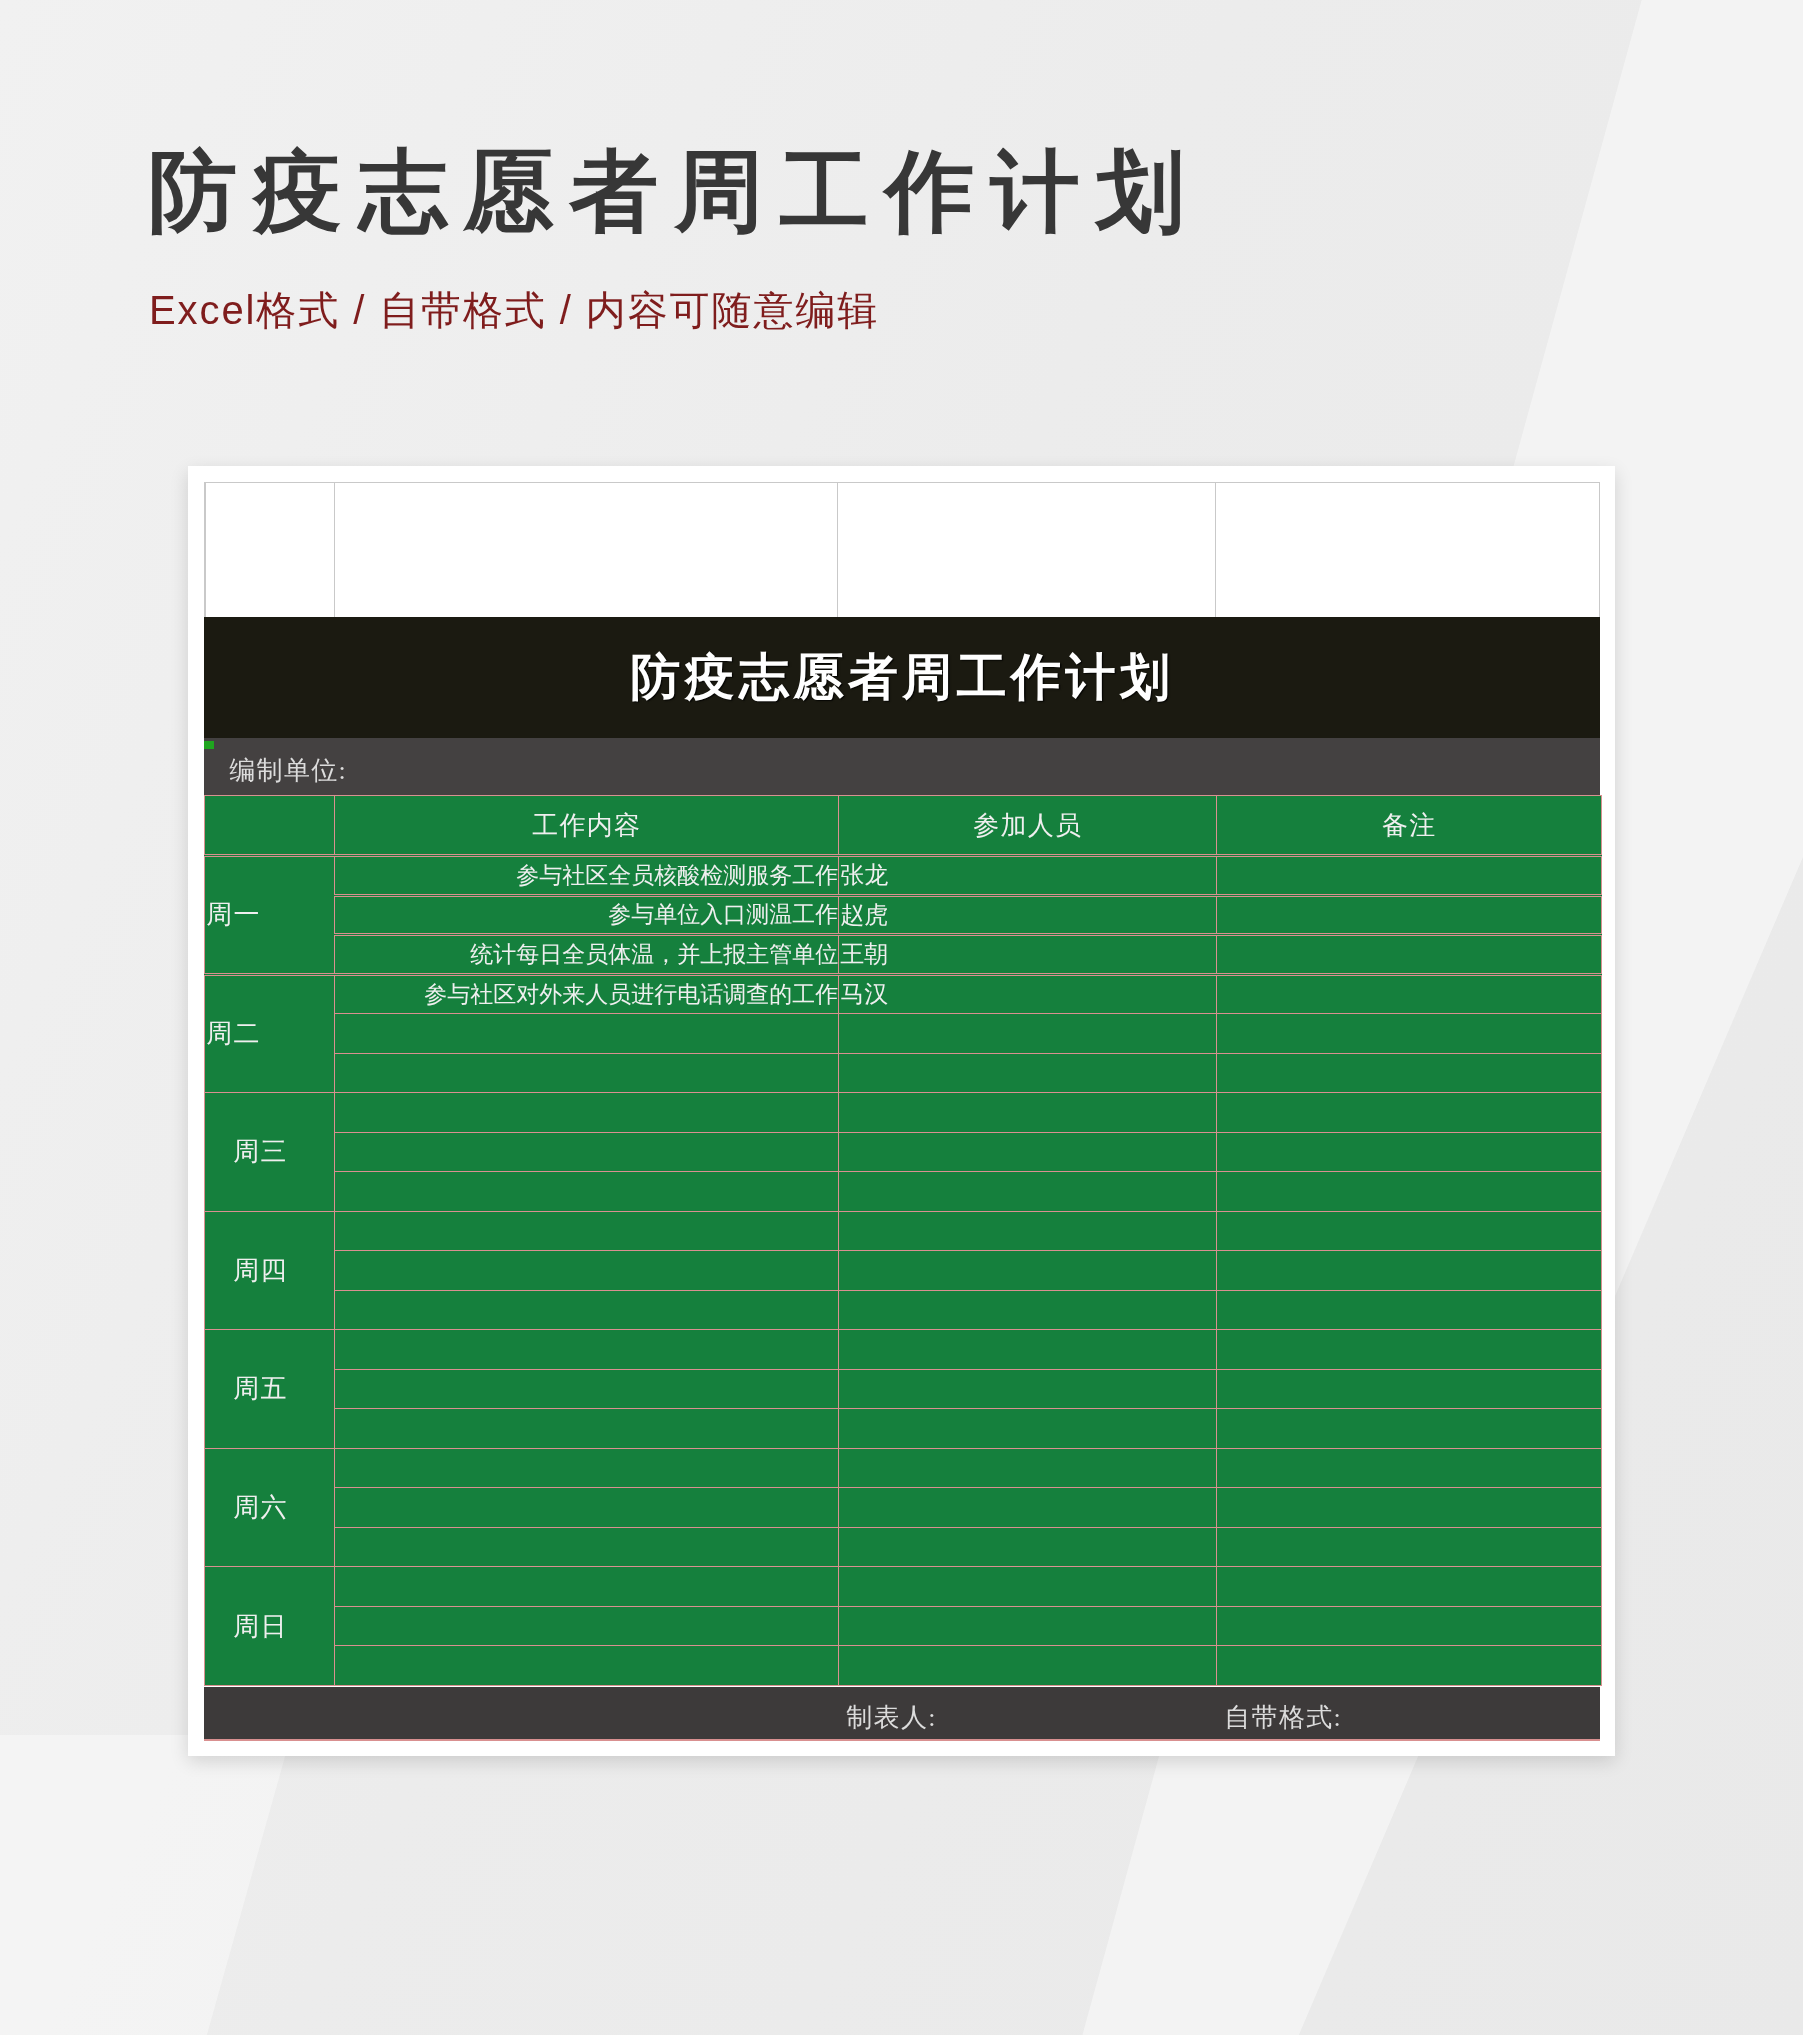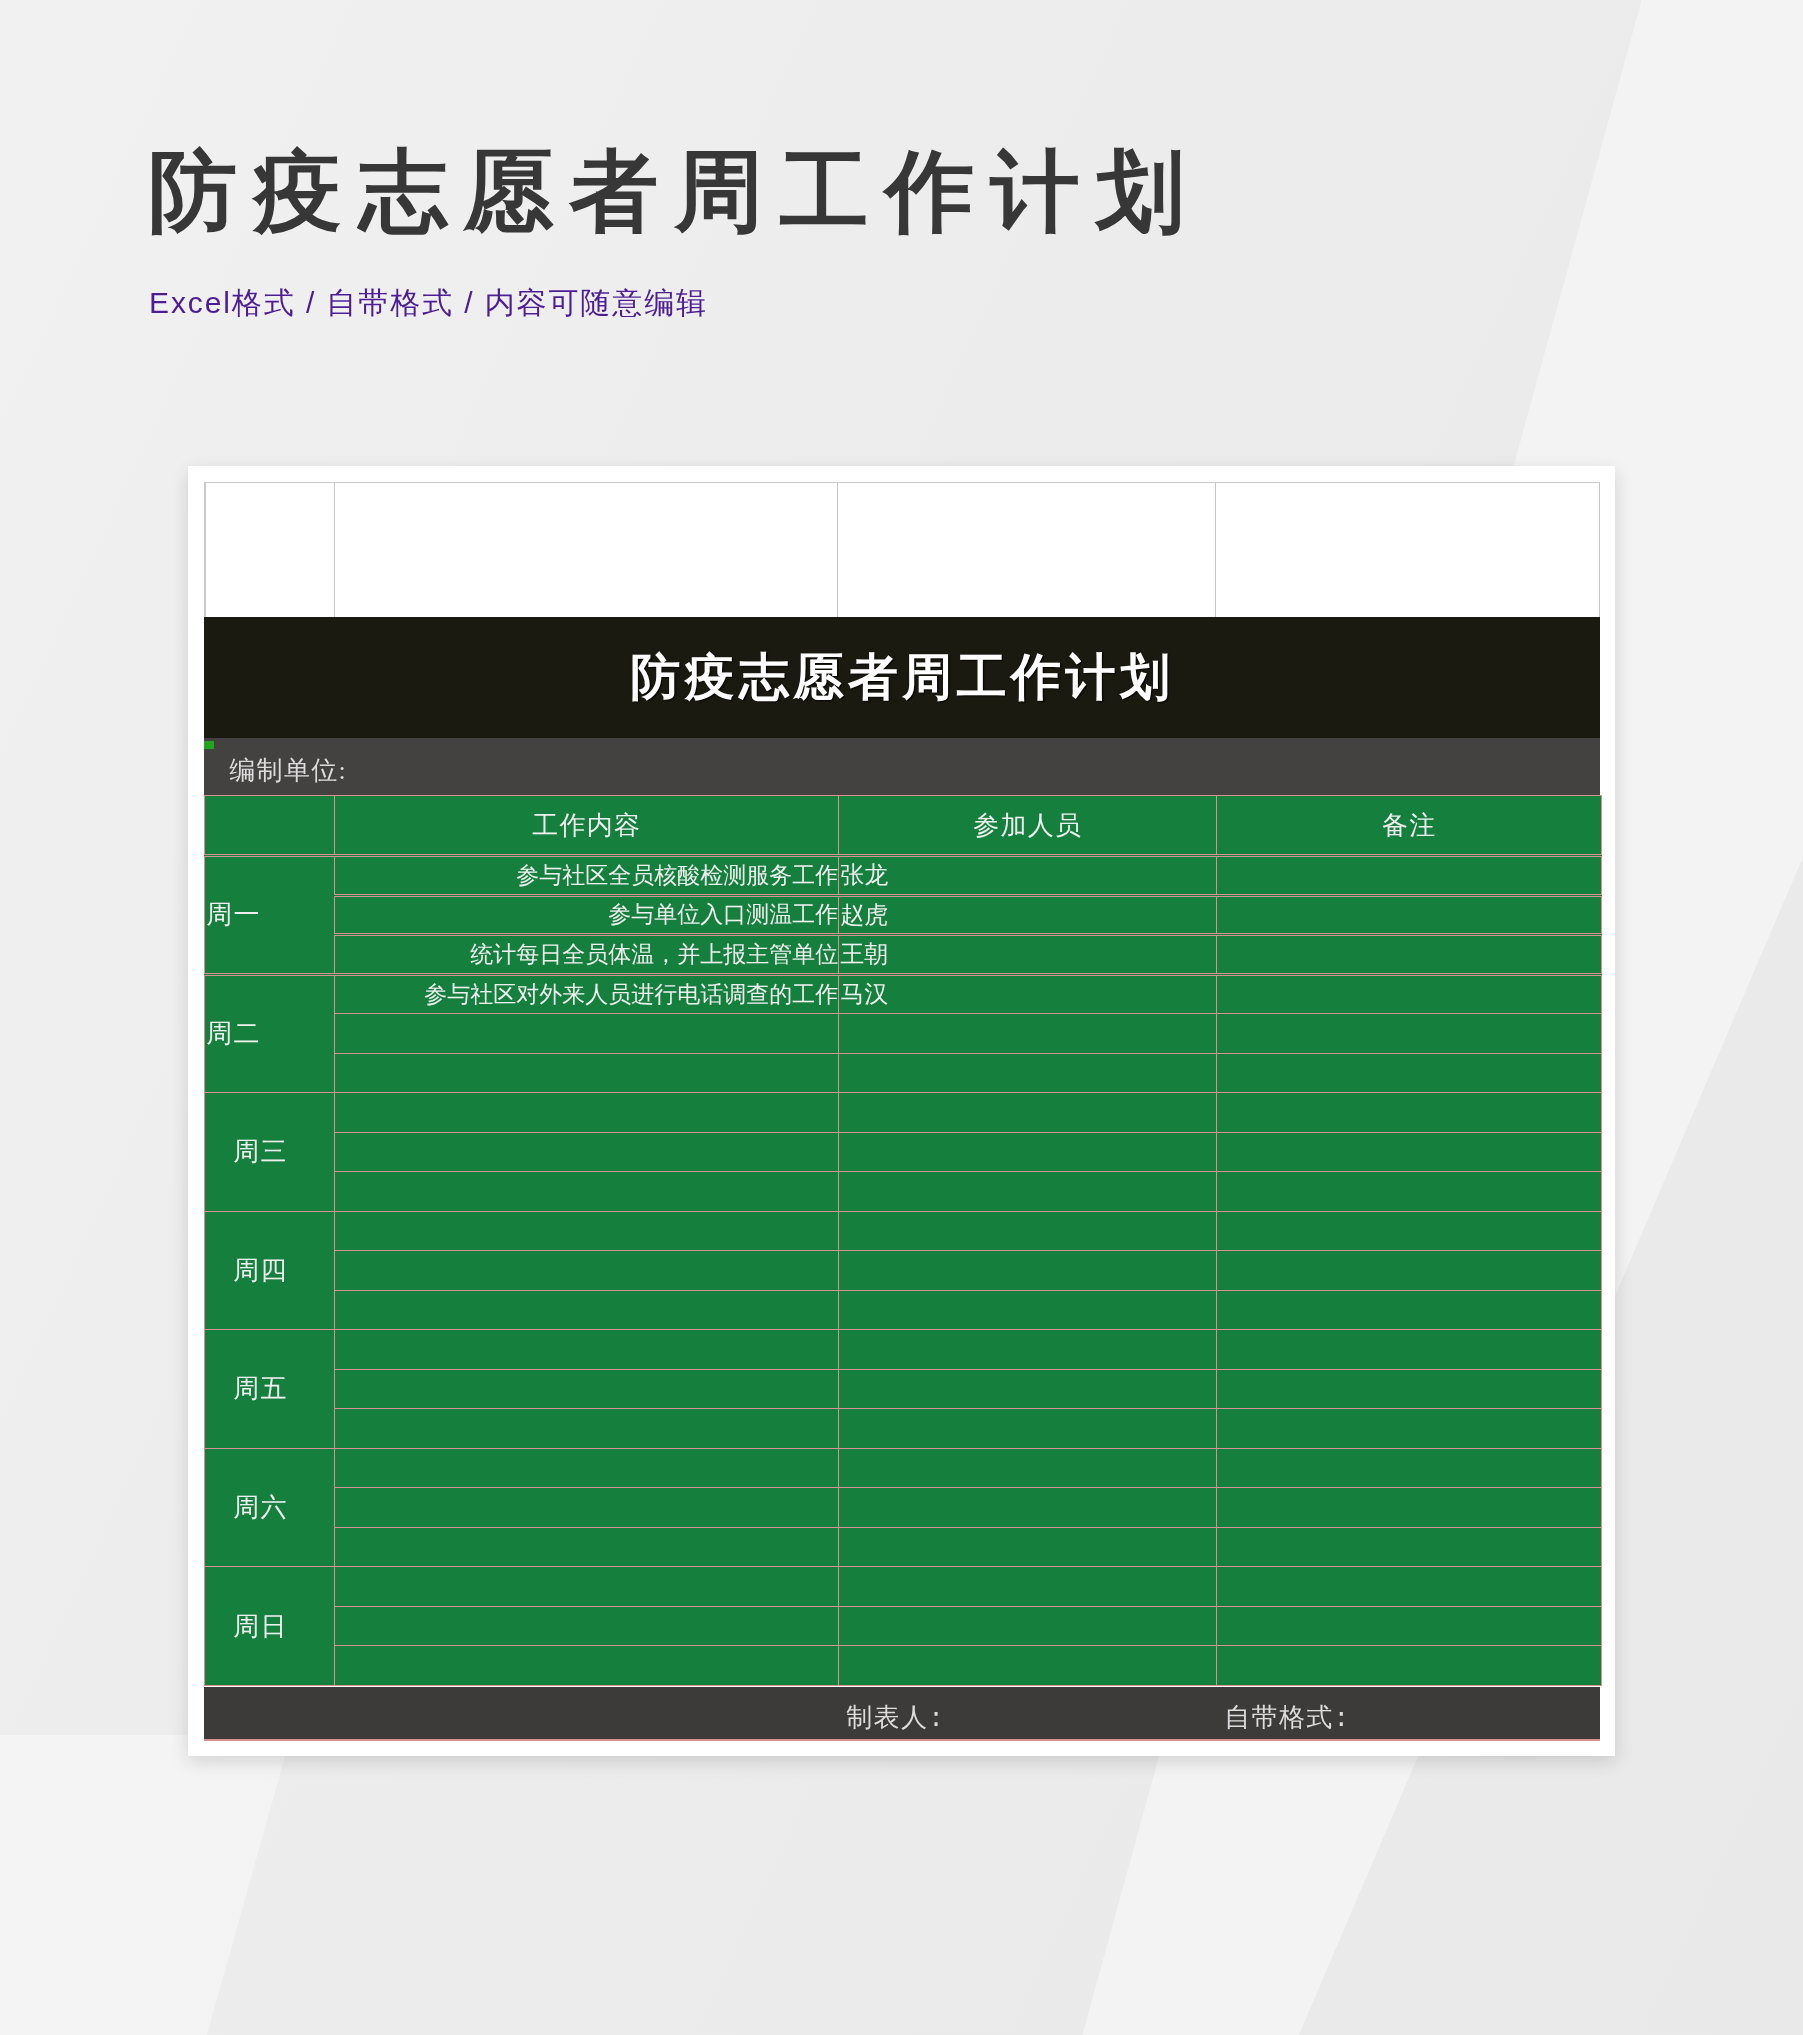--- a/index.html
+++ b/index.html
@@ -20,21 +20,21 @@
     left:0;top:1735px;width:939px;height:301px;
     background:#f5f5f5;opacity:.8;
     clip-path:polygon(0 0,31% 0,22% 100%,0 100%);
   }
 
   
   .headline{position:absolute;left:148px;top:145px;
     font-size:89px;font-weight:bold;color:#373737;
     letter-spacing:16.3px;line-height:1.05;white-space:nowrap;}
   .subtitle{position:absolute;left:149px;top:283px;
-    font-size:30px;color:#4c1d95;letter-spacing:1.9px;white-space:nowrap;}
+    font-size:40px;color:#7f1d1d;letter-spacing:1.9px;white-space:nowrap;}
 
   
   .page{position:absolute;left:188px;top:466px;width:1427px;height:1290px;
     background:#ffffff;box-shadow:0 6.3px 17.5px rgba(0,0,0,.14);}
 
   
   .gridline{position:absolute;background:#c9c9c9;}
   .gl-h{left:16.3px;top:15.7px;width:1396px;height:1.3px;}
   .gl-v{top:15.7px;width:1.3px;height:135px;}
 
@@ -66,21 +66,21 @@
   td.person{font-size:24px;text-align:left;}
   td.note{font-size:24px;}
   td.day{font-size:26px;text-align:left;letter-spacing:1.3px;}
   tr.b-dbl td{border-top:3.1px double #d99090;}
   tr.b-sgl td{border-top:1.3px solid #d99090;padding-left:28px;}
 
   
   .footer-row{position:absolute;left:16.3px;top:1221px;width:1396px;height:52px;
     background:#3d3a3a;border-bottom:2.5px solid #d99090;}
   .footer-label{position:absolute;top:12.5px;font-size:26px;color:#dcdcdc;
-    font-family:Liberation Mono, monospace;letter-spacing:1.3px;}
+    font-family:Liberation Serif, serif;letter-spacing:1.3px;}
   .footer-maker{left:642px;}
   .footer-date{left:1020px;}
 </style>
 </head>
 <body>
 
 <div class="wedge wedge-topright"></div>
 <div class="wedge wedge-bottomleft"></div>
 
 <div class="headline">防疫志愿者周工作计划</div>

